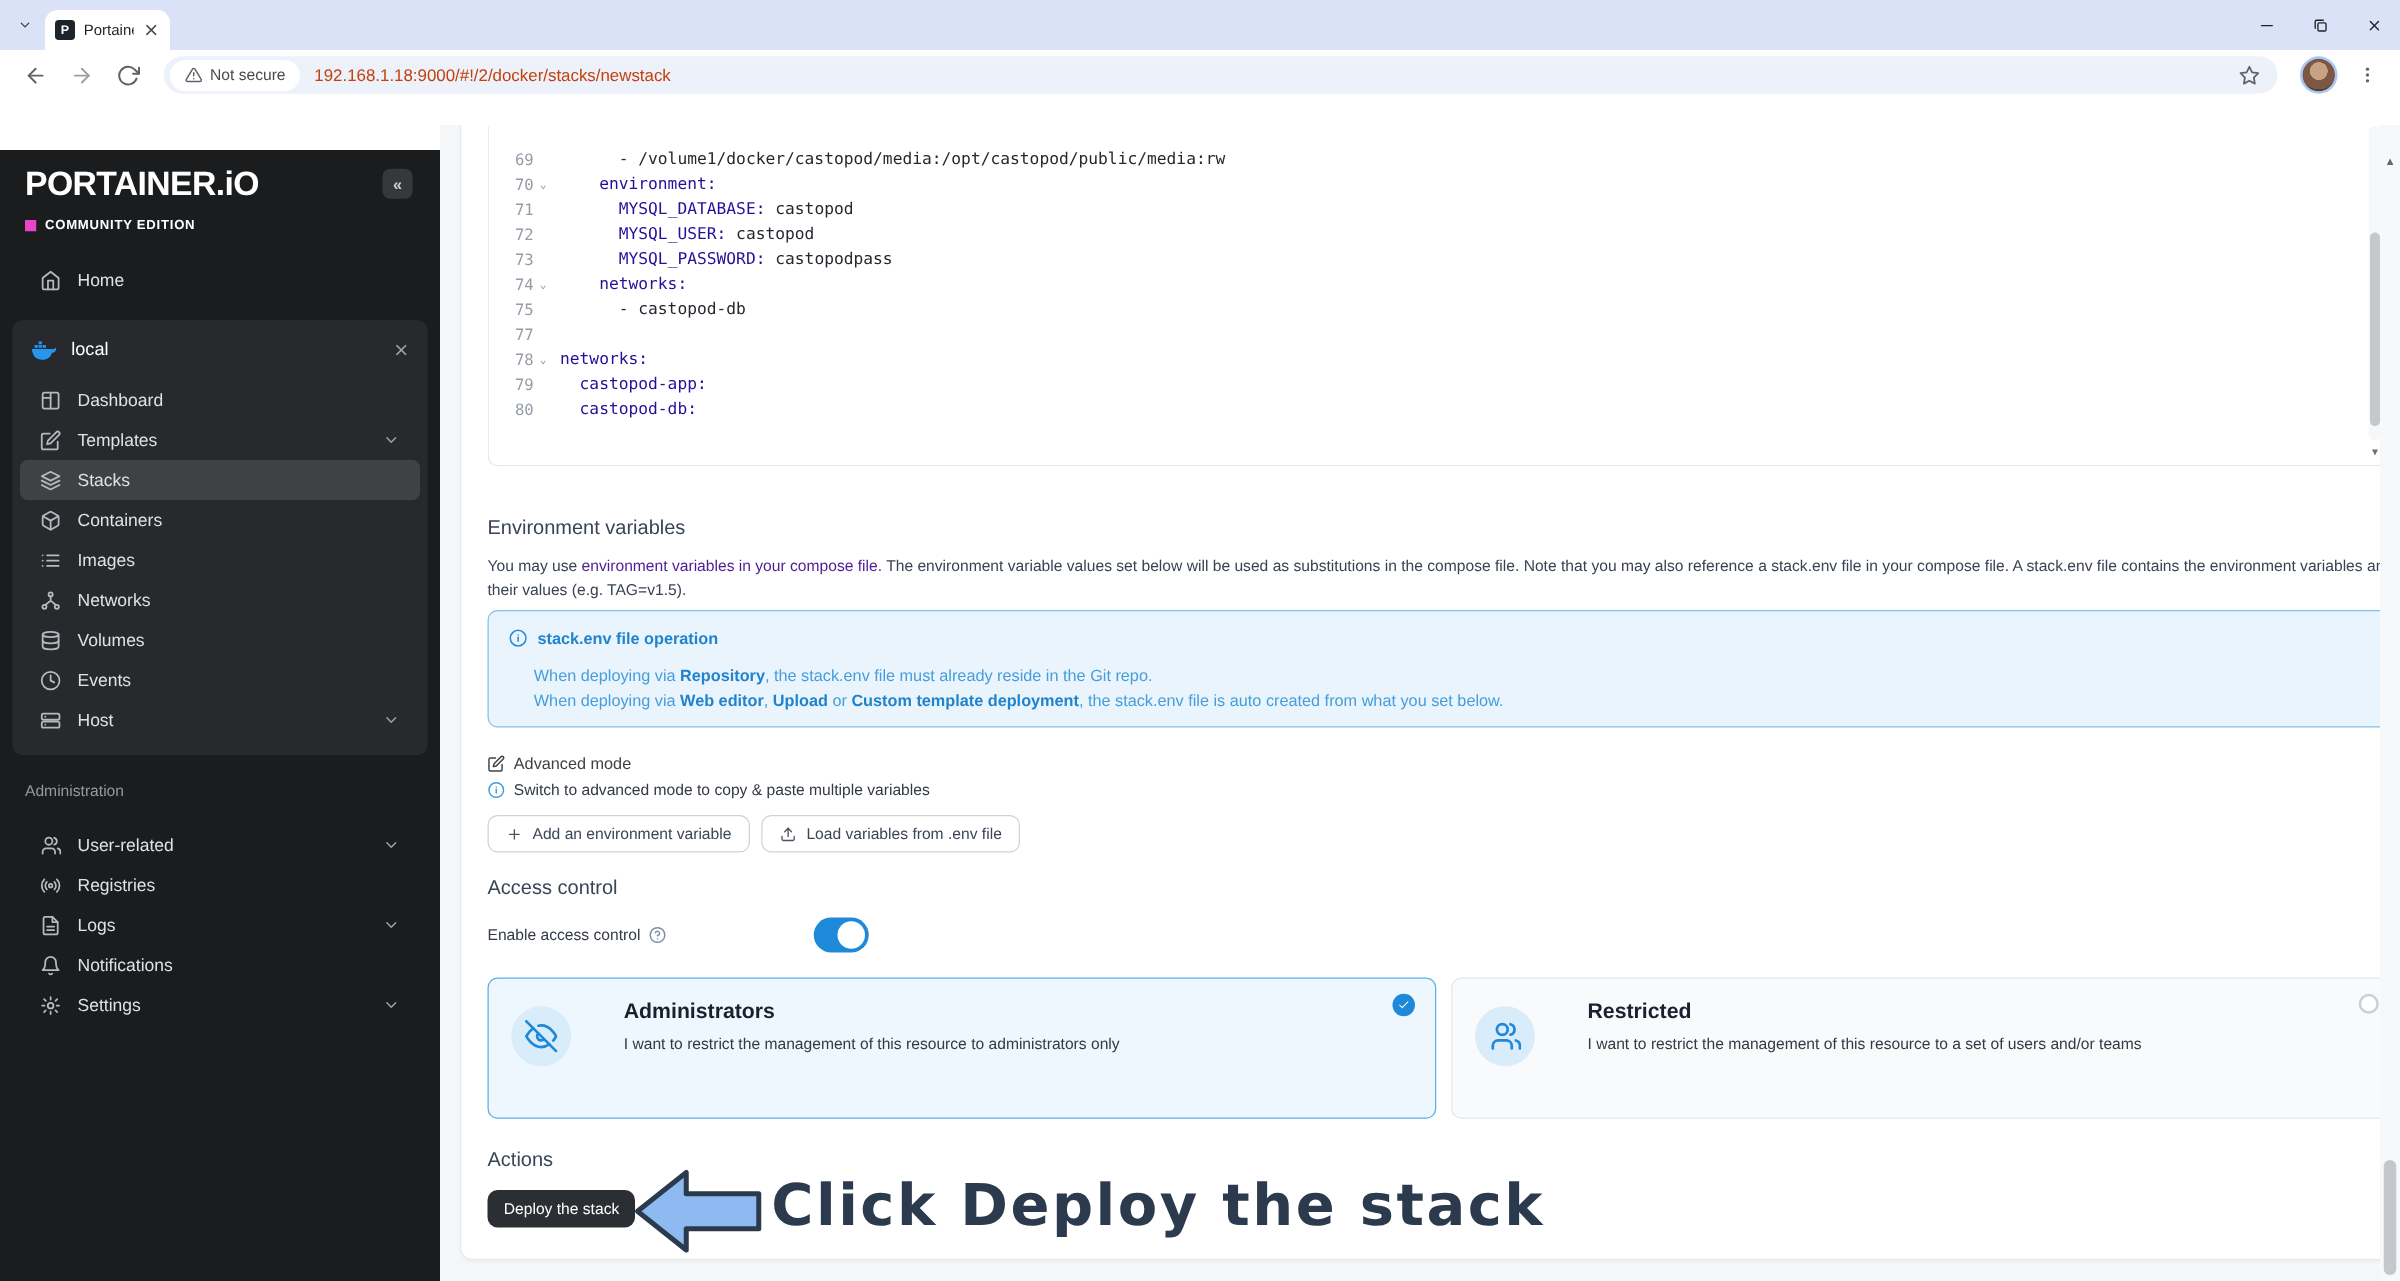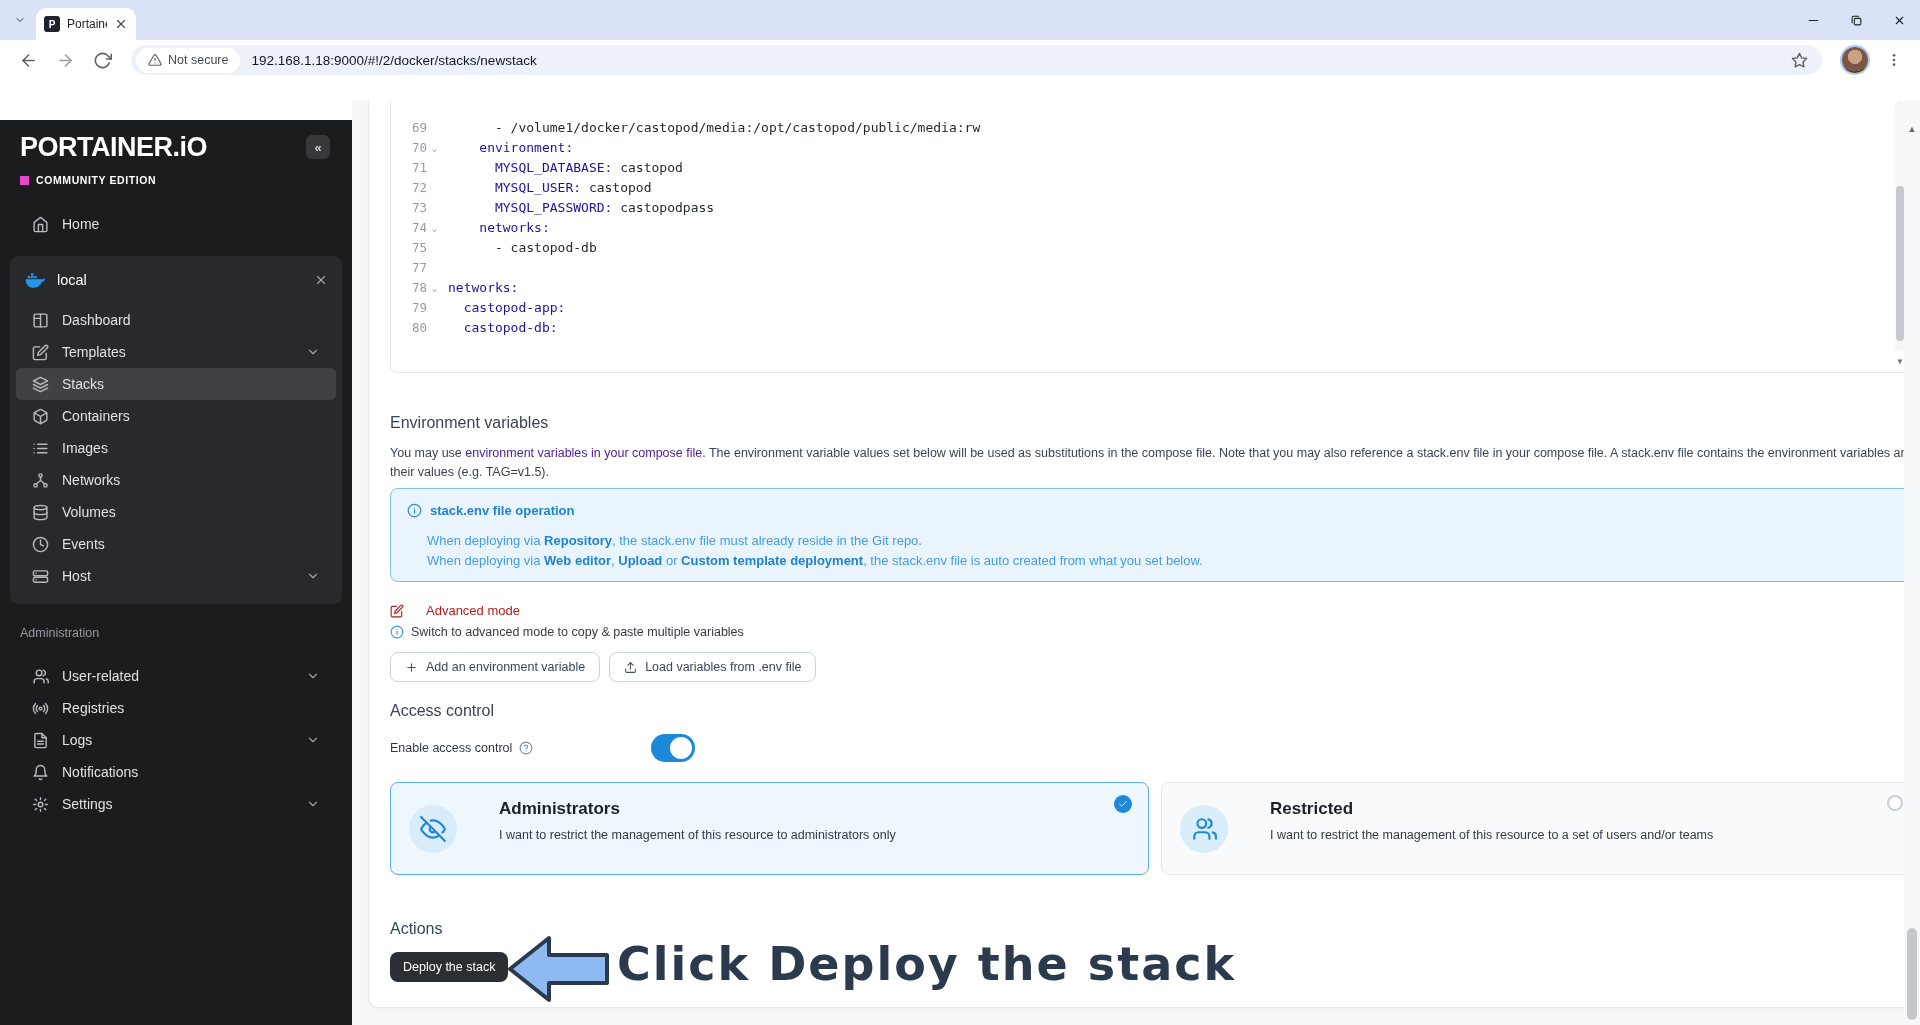--- a/index.html
+++ b/index.html
@@ -26,21 +26,21 @@
 
   .toolbar { position:absolute; top:40px; left:0; right:0; height:40px; background:#fff;
              display:flex; align-items:center; padding:18px 10px; }
   .navic { width:19px; height:19px; margin:0 9px; color:#5f6368; flex:none; }
   .navic.dis { color:#9aa0a6; }
   .urlbar { flex:1; height:30px; background:#edf1f9; border-radius:15px; margin:0 10px;
             display:flex; align-items:center; padding:0 6px 0 5px; }
   .chip { display:flex; align-items:center; gap:6px; background:#fff; border-radius:13px;
           height:25px; padding:0 12px; color:#474b50; font-size:12.5px; flex:none; }
   .chip .ic { width:14px; height:14px; color:#5f6368; }
-  .url { color:#0f172a; font-size:13.5px; margin-left:11px; flex:1; white-space:nowrap; }
+  .url { color:#c2410c; font-size:13.5px; margin-left:11px; flex:1; white-space:nowrap; }
   .star { width:17px; height:17px; color:#5f6368; margin-right:8px; flex:none; }
   .avatar { width:26px; height:26px; border-radius:50%; flex:none; margin:0 10px;
             background:radial-gradient(circle at 50% 38%, #c9a184 0 34%, #7a5844 35% 70%, #54402f 71%);
             box-shadow:0 0 0 2px #a8c7fa; }
   .kebab { width:16px; height:16px; color:#5f6368; margin:0 8px; }
 
   
   .page { position:absolute; top:80px; left:0; right:0; bottom:0; background:#fff; }
   .app { position:absolute; top:20px; left:0; right:0; bottom:0; display:flex; }
 
@@ -97,43 +97,43 @@
   .para a { color:#4c1d95; text-decoration:none; }
 
   .infobox { position:absolute; left:21px; top:387px; width:1529px; height:94px; background:#e9f4fc;
              border:1px solid #7fc0ee; border-radius:8px; }
   .ib-title { position:absolute; left:16px; top:14px; display:flex; align-items:center; gap:8px;
               color:#1f83cd; font-weight:700; font-size:13px; }
   .ib-title .ic { width:15px; height:15px; color:#2a8bd4; }
   .ib-lines { position:absolute; left:36px; top:42px; font-size:13px; color:#469ddd; line-height:20px; }
   .ib-lines b { color:#1f83cd; }
 
-  .advanced { position:absolute; left:21px; top:502px; display:flex; align-items:center; gap:22px;
-              font-size:13px; color:#b91c1c; }
+  .advanced { position:absolute; left:21px; top:502px; display:flex; align-items:center; gap:7px;
+              font-size:13px; color:#404040; }
   .advanced .ic { width:14px; height:14px; }
   .hint { position:absolute; left:21px; top:524px; display:flex; align-items:center; gap:7px;
           font-size:12.5px; color:#333a45; }
   .hint .ic { width:14px; height:14px; color:#3f9be0; }
 
   .btnrow { position:absolute; left:21px; top:551px; display:flex; gap:9px; }
   .obtn { height:30px; display:flex; align-items:center; gap:8px; padding:0 14px; background:#fff;
           border:1px solid #ccd2d9; border-radius:8px; font-size:12.5px; color:#3c4656;
           font-family:inherit; }
   .obtn .ic { width:13px; height:13px; color:#4a5462; }
 
   .togglerow { position:absolute; left:21px; top:633px; height:28px; display:flex; align-items:center;
                gap:7px; font-size:12.5px; color:#333a45; }
   .togglerow .ic { width:14px; height:14px; color:#7c8ea4; }
   .toggle { position:absolute; left:282px; top:633px; width:44px; height:28px; border-radius:14px;
             background:#1e88d9; }
   .toggle::after { content:''; position:absolute; right:3px; top:3px; width:22px; height:22px;
             background:#fff; border-radius:50%; }
 
   .cards { position:absolute; left:21px; top:681px; width:1530px; display:flex; gap:12px; }
-  .acard { position:relative; flex:1; height:93px; border-radius:8px; border:1px solid #e3e6ea; background:#f9fafb; }
+  .acard { position:relative; flex:1; height:113px; border-radius:8px; border:1px solid #e3e6ea; background:#f9fafb; }
   .acard.sel { background:#eef7fe; border-color:#59b0e8; }
   .acard .circle { position:absolute; left:18px; top:22px; width:48px; height:48px; border-radius:50%;
             background:#d9ecfa; color:#1e88d9; display:flex; align-items:center; justify-content:center; }
   .acard .circle .ic { width:26px; height:26px; }
   .acard .t { position:absolute; left:108px; top:16px; font-size:17px; font-weight:700; color:#1a202c; }
   .acard .d { position:absolute; left:108px; top:45px; font-size:12.5px; color:#333a45; }
   .mark-on { position:absolute; right:16px; top:12px; width:18px; height:18px; border-radius:50%;
              background:#1e88d9; color:#fff; display:flex; align-items:center; justify-content:center; }
   .mark-on .ic { width:10px; height:10px; }
   .mark-off { position:absolute; right:16px; top:12px; width:16px; height:16px; border-radius:50%;

